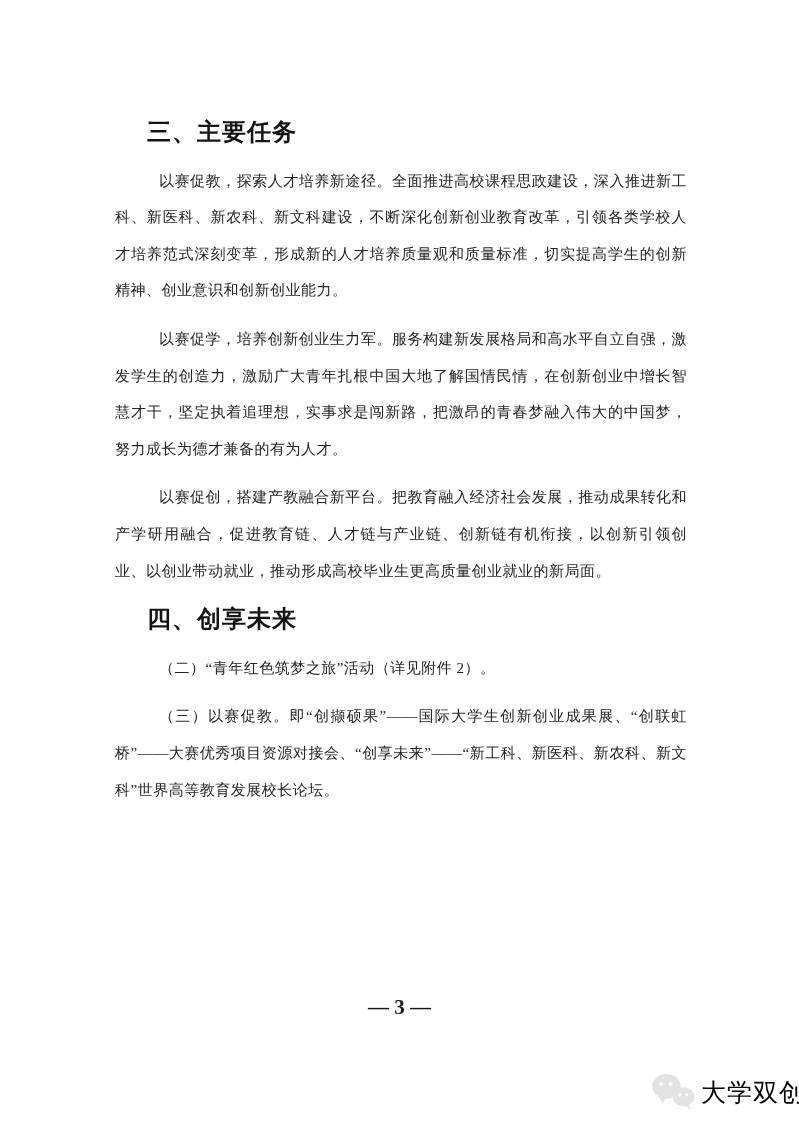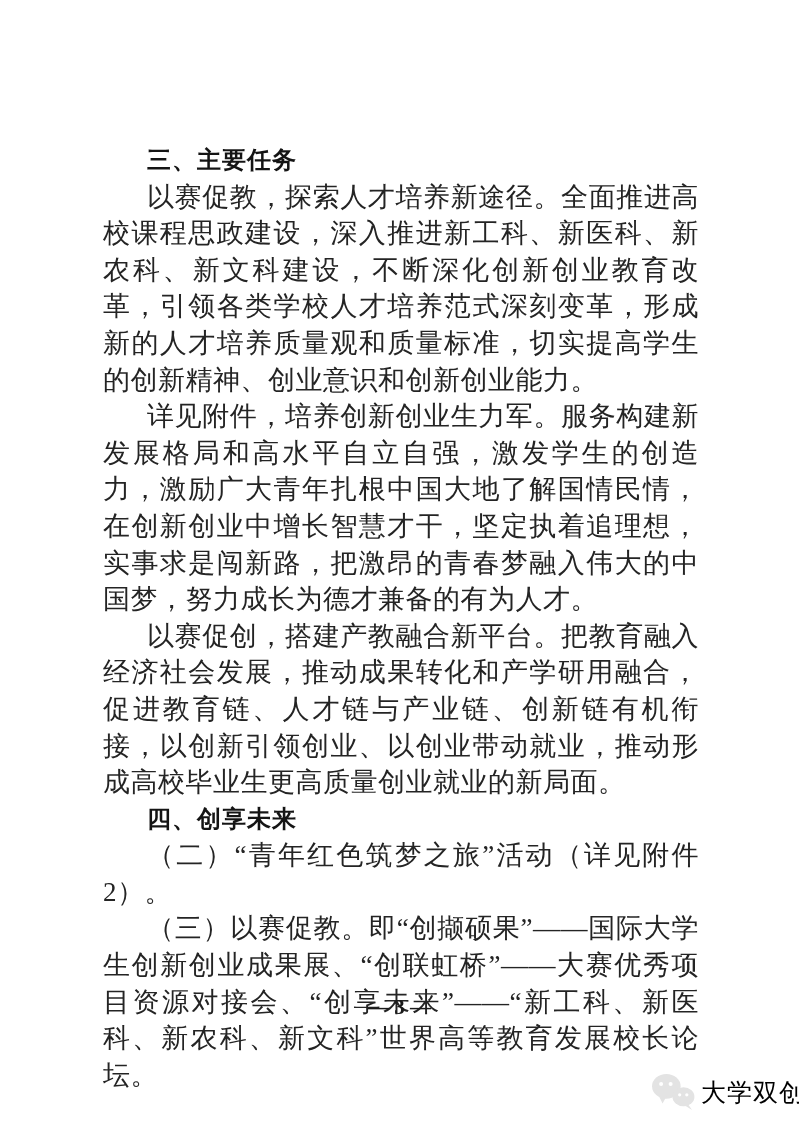--- a/index.html
+++ b/index.html
@@ -9,37 +9,37 @@
     font-family: "Liberation Serif", "DejaVu Serif", serif;
     overflow: hidden;
   }
   .page {
     position: relative;
     width: 799px; height: 1130px;
     background: #ffffff;
   }
   .content {
     position: absolute;
-    left: 103px; top: 142px;
+    left: 103px; top: 114px;
     width: 596px;
     color: #242424;
   }
   .sec-heading {
     margin: 0;
     font-family: "Liberation Sans", "DejaVu Sans", sans-serif;
     font-weight: 700;
     font-size: 24px;
     line-height: 36.6px;
     text-indent: 44px;
     color: #141414;
     letter-spacing: 1px;
   }
   .para {
-    margin: 0;
-    font-size: 27px;
+    margin: 12px;
+    font-size: 15px;
     line-height: 36.6px;
     text-indent: 44px;
     text-align: justify;
     text-justify: inter-ideograph;
     color: #242424;
     letter-spacing: 0.5px;
   }
   .page-number {
     position: absolute;
     left: 0; top: 995px;
@@ -70,21 +70,21 @@
 <body>
 
 <div class="page">
 
   <div class="content">
 
     <h3 class="sec-heading">三、主要任务</h3>
 
     <p class="para">以赛促教，探索人才培养新途径。全面推进高校课程思政建设，深入推进新工科、新医科、新农科、新文科建设，不断深化创新创业教育改革，引领各类学校人才培养范式深刻变革，形成新的人才培养质量观和质量标准，切实提高学生的创新精神、创业意识和创新创业能力。</p>
 
-    <p class="para">详见附件，培养创新创业生力军。服务构建新发展格局和高水平自立自强，激发学生的创造力，激励广大青年扎根中国大地了解国情民情，在创新创业中增长智慧才干，坚定执着追理想，实事求是闯新路，把激昂的青春梦融入伟大的中国梦，努力成长为德才兼备的有为人才。</p>
+    <p class="para">以赛促学，培养创新创业生力军。服务构建新发展格局和高水平自立自强，激发学生的创造力，激励广大青年扎根中国大地了解国情民情，在创新创业中增长智慧才干，坚定执着追理想，实事求是闯新路，把激昂的青春梦融入伟大的中国梦，努力成长为德才兼备的有为人才。</p>
 
     <p class="para">以赛促创，搭建产教融合新平台。把教育融入经济社会发展，推动成果转化和产学研用融合，促进教育链、人才链与产业链、创新链有机衔接，以创新引领创业、以创业带动就业，推动形成高校毕业生更高质量创业就业的新局面。</p>
 
     <h3 class="sec-heading">四、创享未来</h3>
 
 
     <p class="para">（二）“青年红色筑梦之旅”活动（详见附件 2）。</p>
 
     <p class="para">（三）以赛促教。即“创撷硕果”——国际大学生创新创业成果展、“创联虹桥”——大赛优秀项目资源对接会、“创享未来”——“新工科、新医科、新农科、新文科”世界高等教育发展校长论坛。</p>
 

